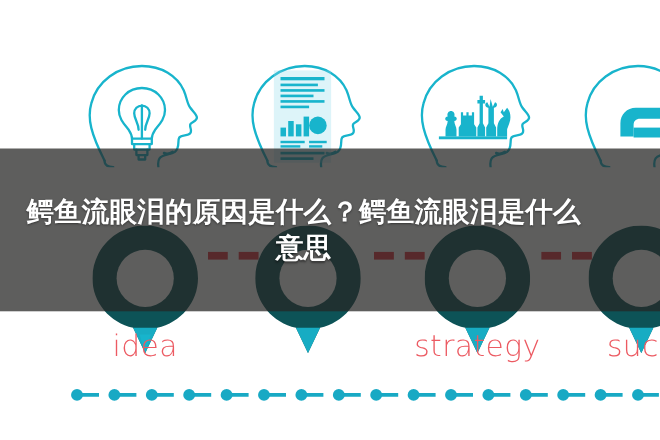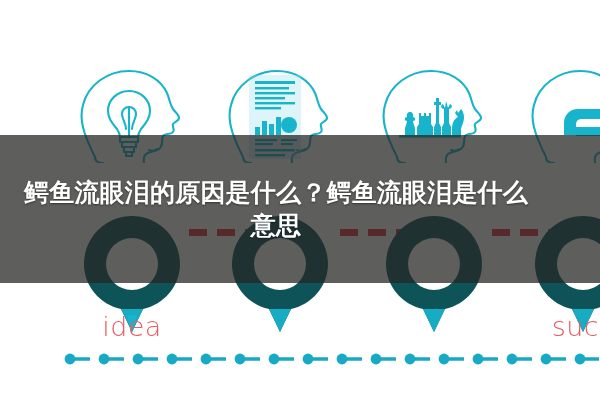--- a/index.html
+++ b/index.html
@@ -24,21 +24,20 @@
     position: absolute;
     inset: 0;
     overflow: hidden;
   }
 
   .node {
     position: absolute;
     top: 0;
     width: 150px;
     height: 368px;
-    margin-top: 11px;
   }
 
   
   .head-icon {
     position: absolute;
     left: 50%;
     top: 52px;
     transform: translateX(-50%);
     width: 126px;
     height: 100px;
@@ -245,20 +244,21 @@
           </g>
         </svg>
       </div>
       <div class="pin">
         <svg viewBox="0 0 96 116">
           <path d="M48 0 C21.5 0 0 21.5 0 48 C0 70 16 88.5 37 93 L48 116 L59 93 C80 88.5 96 70 96 48 C96 21.5 74.5 0 48 0 Z" fill="#0d5357"></path>
           <circle cx="48" cy="48" r="26" fill="#ffffff"></circle>
           <path d="M37 93 L48 116 L59 93 Z" fill="#18b4cc" fill-opacity="0.92"></path>
         </svg>
       </div>
+      <div class="step-label">strategy</div>
     </div>
 
     <div class="node" style="left:508px;">
       <div class="head-icon">
         <svg viewBox="0 0 126 100">
           <g fill="none" stroke="#18b4cc" stroke-width="2.1" stroke-linecap="round" stroke-linejoin="round">
             <path d="M26 94 C14 70 10 56 14 42 C19 22 38 8 60 8 C78 8 92 17 98 30
                      C101 37 101 42 104 46 C107 50 110 52 110 55 C110 58 105 59 104 61
                      C103 64 106 66 104 69 C102 72 96 70 94 73 C92 76 95 82 90 86
                      C86 89 79 88 76 92 C74 95 75 99 75 100"></path>

